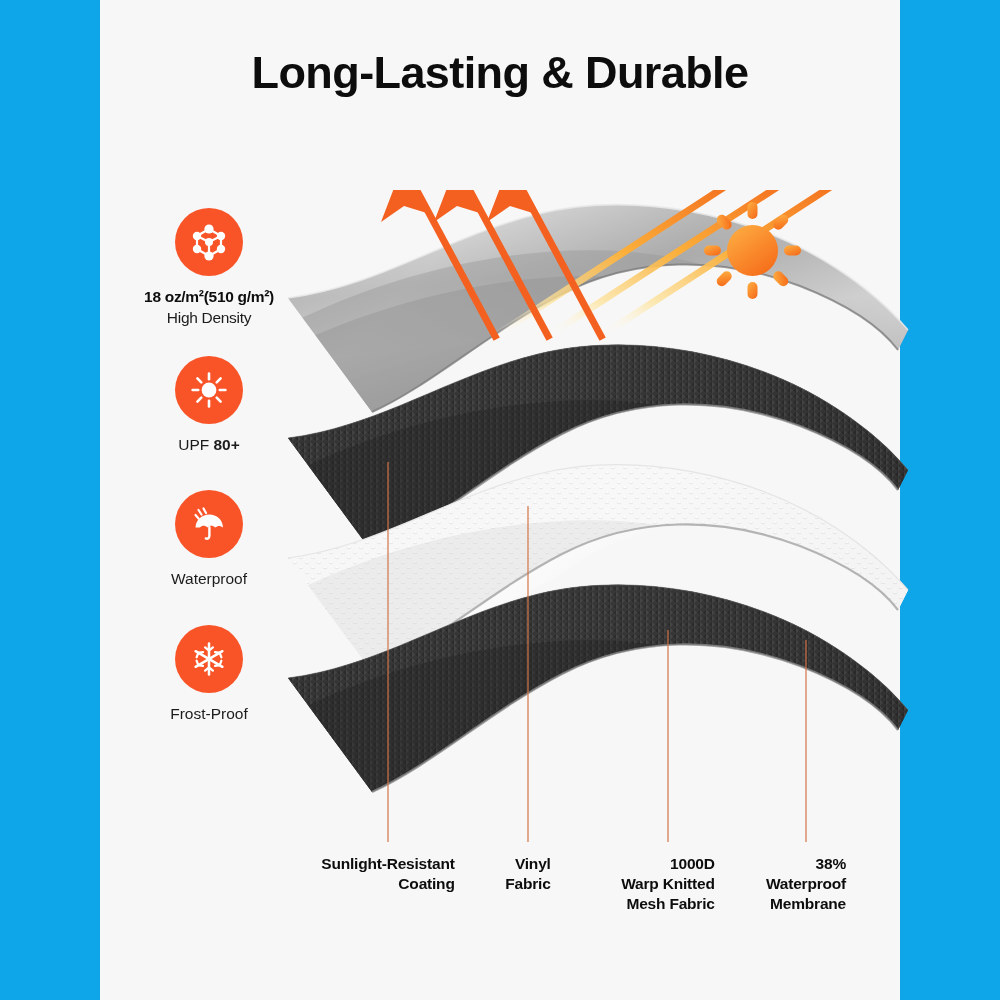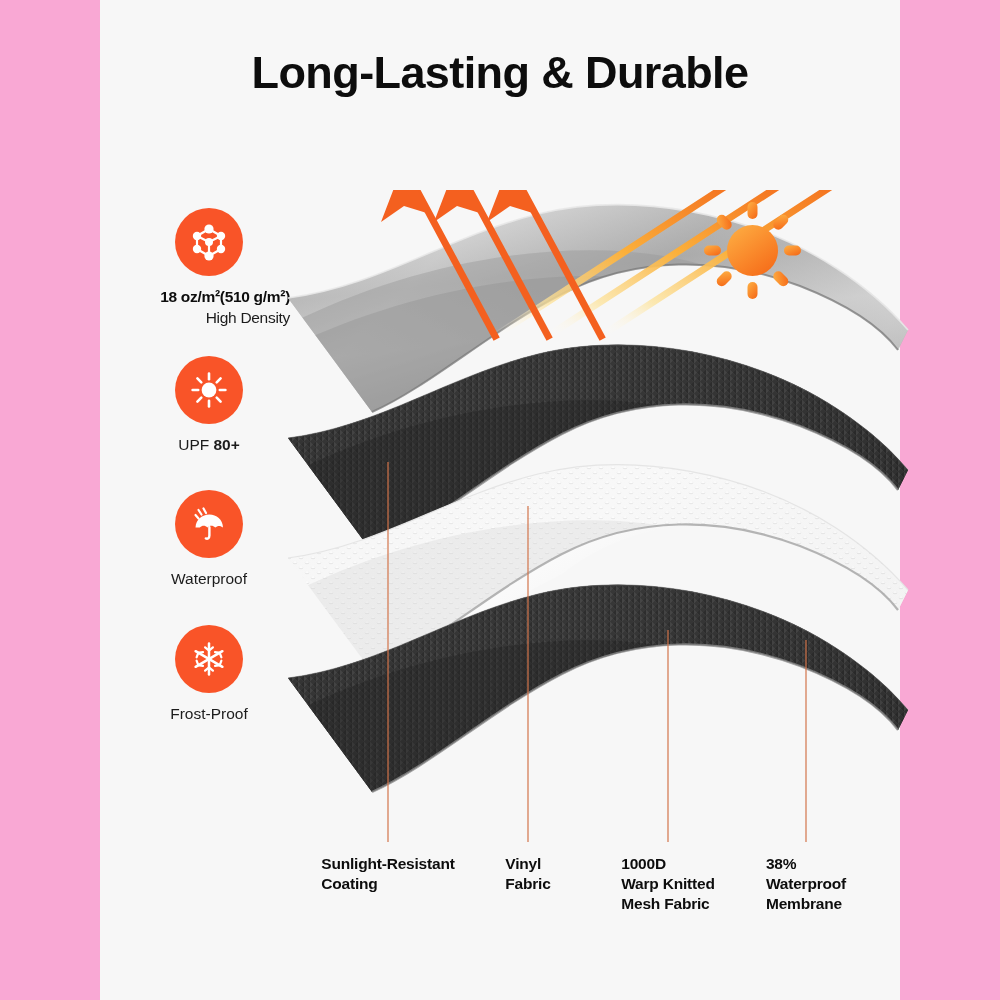--- a/index.html
+++ b/index.html
@@ -9,21 +9,21 @@
   }
   body {
     font-family: "Liberation Sans", sans-serif;
     -webkit-font-smoothing: antialiased;
   }
 
   #stage {
     position: relative;
     width: 1000px;
     height: 1000px;
-    background: #f9a8d4;
+    background: #0ea5e9;
     overflow: hidden;
   }
 
   
   .panel-bg {
     position: absolute;
     left: 100px;
     top: 0;
     width: 800px;
     height: 1000px;
@@ -83,21 +83,20 @@
     font-size: 15.5px;
     color: #1c1c1c;
     line-height: 1.28;
     white-space: nowrap;
   }
   .feature-label.strong-line {
     font-size: 15.5px;
     font-weight: 700;
     color: #0d0d0d;
     letter-spacing: -0.3px;
-    text-align: right;
   }
   .feature-label .sub {
     display: block;
     font-weight: 400;
     font-size: 15.5px;
     color: #1c1c1c;
     margin-top: 1px;
   }
   .feature-label b { font-weight: 700; }
 
@@ -120,21 +119,21 @@
   
   .callouts {
     position: absolute;
     left: 280px;
     top: 848px;
     width: 640px;
     height: 90px;
   }
   .callout {
     position: absolute;
-    text-align: left;
+    text-align: right;
     font-size: 15.5px;
     font-weight: 700;
     color: #0d0d0d;
     line-height: 1.3;
     letter-spacing: -0.2px;
     white-space: pre-line;
     transform: translateX(-50%);
   }
 </style>
 </head>

